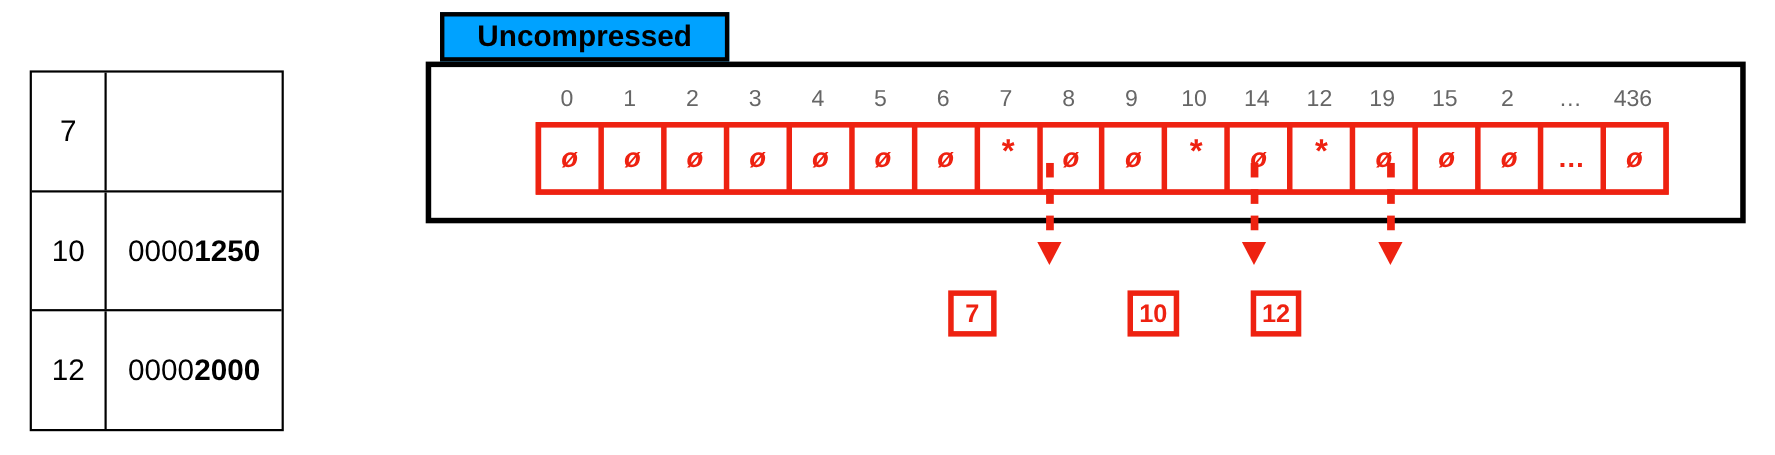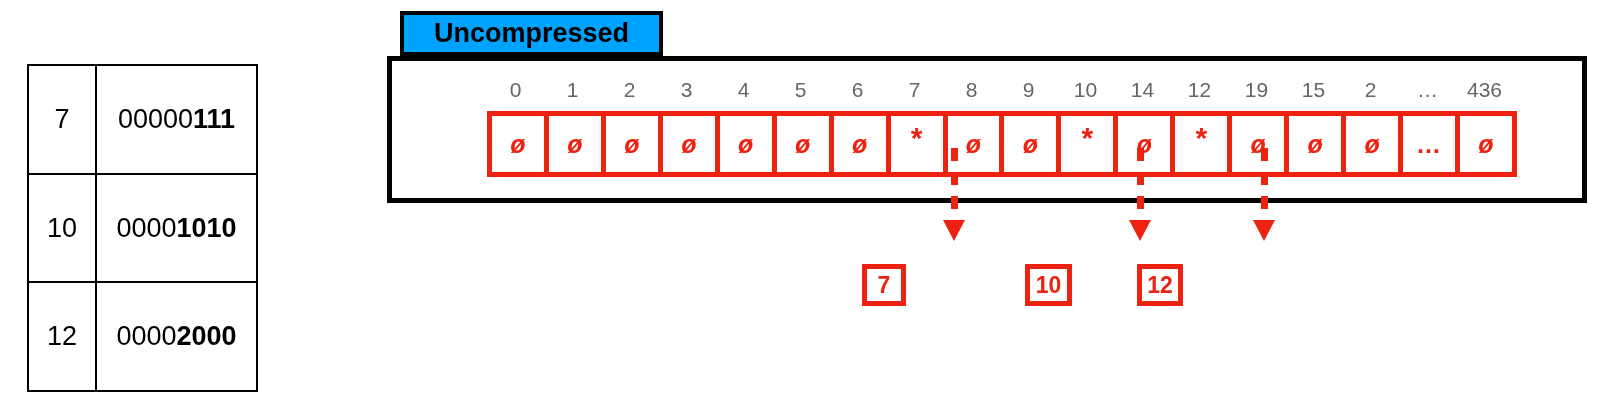--- a/index.html
+++ b/index.html
@@ -176,30 +176,26 @@
     color: #EE2211;
     z-index: 4;
   }
 </style>
 </head>
 <body>
 
 <div id="lookup-table">
     <div class="lut-row">
       <div class="lut-dec">7</div>
-      <div class="lut-bin">
-        <span class="bin-prefix">00000</span>
-        <span class="bin-suffix">111</span>
-      </div>
     </div>
     <div class="lut-row">
       <div class="lut-dec">10</div>
       <div class="lut-bin">
         <span class="bin-prefix">0000</span>
-        <span class="bin-suffix">1010</span>
+        <span class="bin-suffix">1250</span>
       </div>
     </div>
     <div class="lut-row">
       <div class="lut-dec">12</div>
       <div class="lut-bin">
         <span class="bin-prefix">0000</span>
         <span class="bin-suffix">2000</span>
       </div>
     </div>
   </div>

